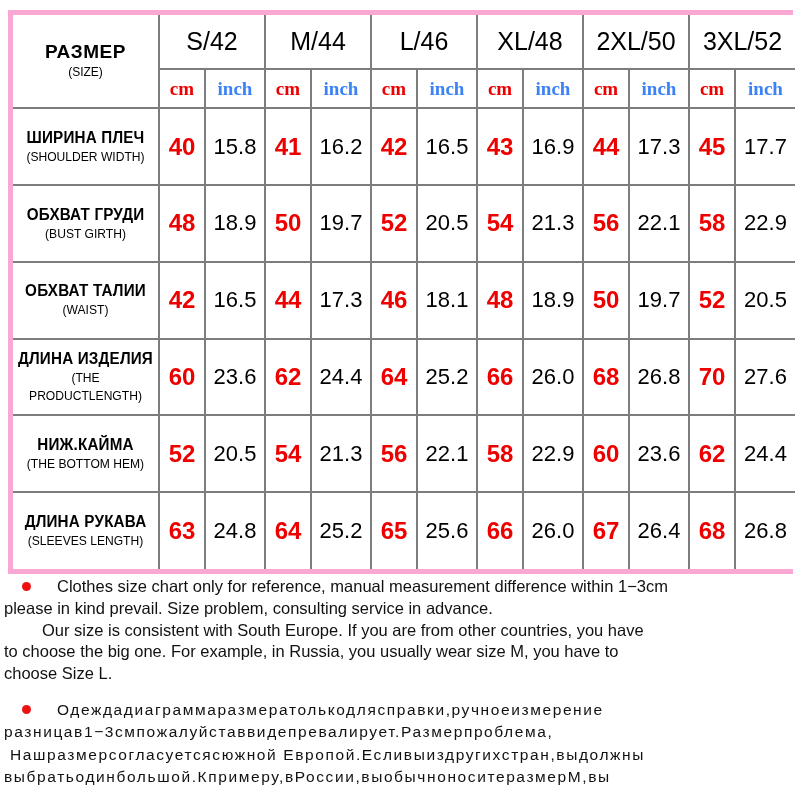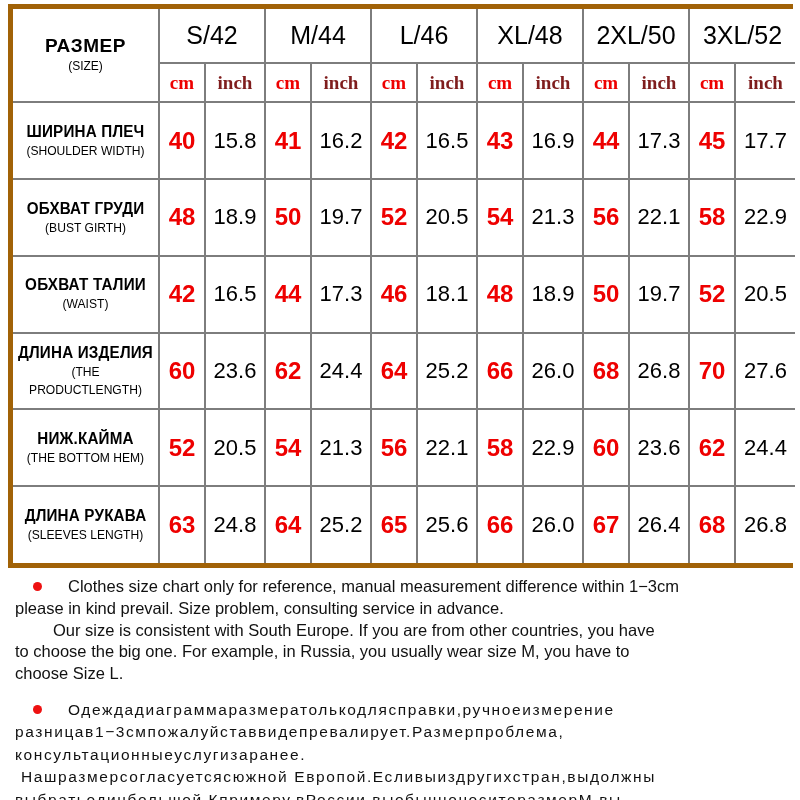--- a/index.html
+++ b/index.html
@@ -19,24 +19,24 @@
     position: relative;
     width: 800px;
     height: 800px;
     box-sizing: border-box;
   }
 
   
   .chart-wrap {
     position: absolute;
     left: 8px;
-    top: 4px;
+    top: 10px;
     width: 785px;
     height: 564px;
-    border: 5px solid #a16207;
+    border: 5px solid #f9a8d4;
     box-sizing: border-box;
     background: #ffffff;
   }
 
   table.size-table {
     width: 100%;
     height: 100%;
     border-collapse: collapse;
     table-layout: fixed;
   }
@@ -68,21 +68,21 @@
   }
 
   
   .unit-cm, .unit-inch {
     font-size: 19px;
     font-weight: bold;
     height: 36px;
     font-family: Liberation Serif, serif;
   }
   .unit-cm { color: #ee0000; }
-  .unit-inch { color: #7f1d1d; }
+  .unit-inch { color: #3b82f6; }
 
   
   .label-head {
     vertical-align: middle;
   }
   .label-head .ru {
     font-size: 19px;
     font-weight: bold;
     letter-spacing: 0.5px;
     display: block;
@@ -131,21 +131,21 @@
   tr.data-row { height: 75px; }
 
   
   .notes {
     position: absolute;
     left: 0;
     top: 576px;
     width: 800px;
   }
 
-  .note-block { position: relative; padding-left: 11px; }
+  .note-block { position: relative; }
 
   .bullet {
     display: inline-block;
     width: 9px;
     height: 9px;
     border-radius: 50%;
     background: #ee1111;
     vertical-align: middle;
     margin: 0 26px 3px 18px;
   }
@@ -351,21 +351,20 @@
         <p><span class="indent"></span><span>Our size is consistent with South Europe. If you are from other countries, you have</span></p>
         <p>to choose the big one. For example, in Russia, you usually wear size M, you have to</p>
         <p>choose Size L.</p>
       </div>
     </div>
 
     <div class="note-block">
       <div class="note-ru">
         <p><span class="bullet"></span><span>Одеждадиаграммаразмератолькодлясправки,ручноеизмерение</span></p>
         <p>разницав1−3смпожалуйставвидепревалирует.Размерпроблема,</p>
-        <p>консультационныеуслугизаранее.</p>
         <p><span class="indent" style="width:6px"></span><span>Нашразмерсогласуетсясюжной Европой.Есливыиздругихстран,выдолжны</span></p>
         <p>выбратьодинбольшой.Кпримеру,вРоссии,выобычноноситеразмерМ,вы</p>
 
       </div>
     </div>
 
   </div>
 </div>
 
 </body></html>

